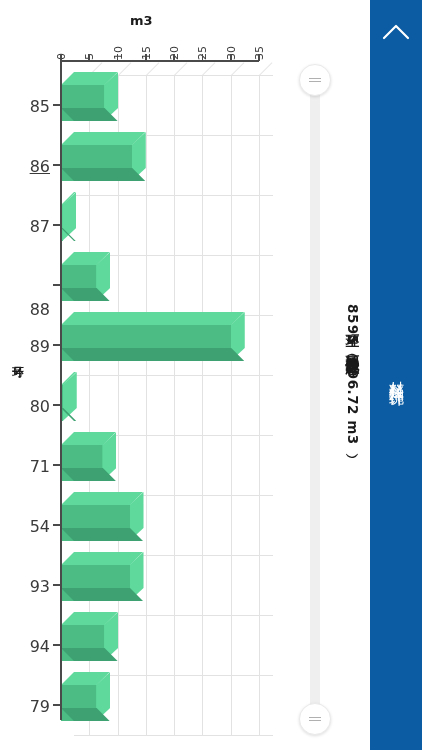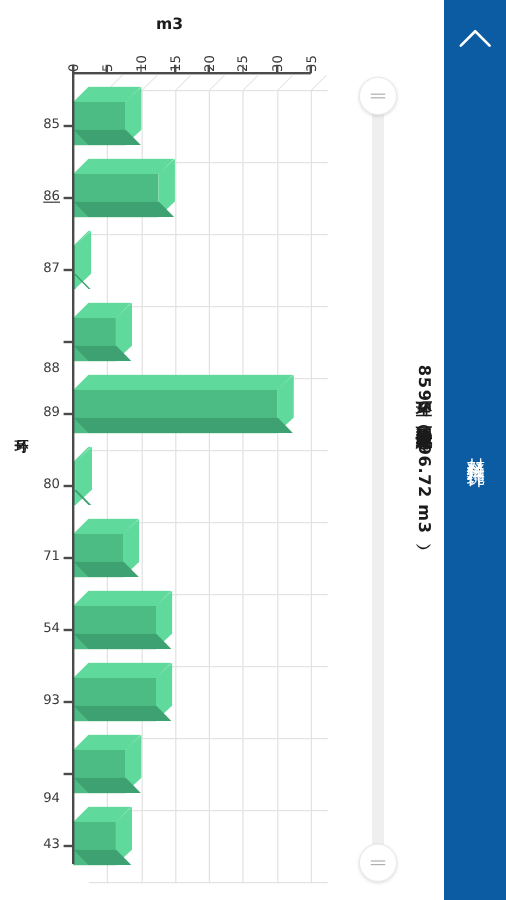--- a/index.html
+++ b/index.html
@@ -78,21 +78,21 @@
   }
   .xtick-mark { position: absolute; top: 54px; width: 1.6px; height: 7px; background: #4a4a4a; }
 
   .yaxis-line {
     position: absolute; top: 60px; left: 60px; width: 1.6px; height: 660px;
     background: #4a4a4a;
   }
   .ytick-mark { position: absolute; left: 53px; width: 7px; height: 1.6px; background: #4a4a4a; }
   .ytick-lab {
     position: absolute; left: 0; width: 50px; text-align: right;
-    font-size: 11px; color: #3a3a3a;
+    font-size: 16px; color: #3a3a3a;
   }
   .ycaption {
     position: absolute; left: 10px; top: 357px;
     font-size: 11.5px; color: #1b1b1b; font-weight: bold;
     writing-mode: vertical-rl; text-orientation: upright;
     letter-spacing: 0px;
   }
 
   
   .grid-v { position: absolute; width: 1px; background: #e2e2e2; }
@@ -262,23 +262,23 @@
         <div class="ytick-lab" style="top: 337px;">89</div>
         <div class="ytick-mark" style="top: 344.2px;"></div>
         <div class="ytick-lab" style="top: 397px;">80</div>
         <div class="ytick-mark" style="top: 404.2px;"></div>
         <div class="ytick-lab" style="top: 457px;">71</div>
         <div class="ytick-mark" style="top: 464.2px;"></div>
         <div class="ytick-lab" style="top: 517px;">54</div>
         <div class="ytick-mark" style="top: 524.2px;"></div>
         <div class="ytick-lab" style="top: 577px;">93</div>
         <div class="ytick-mark" style="top: 584.2px;"></div>
-        <div class="ytick-lab" style="top: 658px;">94</div>
+        <div class="ytick-lab" style="top: 637px;">94</div>
         <div class="ytick-mark" style="top: 644.2px;"></div>
-        <div class="ytick-lab" style="top: 697px;">43</div>
+        <div class="ytick-lab" style="top: 697px;">79</div>
         <div class="ytick-mark" style="top: 704.2px;"></div>
       </div>
     <div class="ycaption">环号</div>
 
     <div class="slider-track"></div>
     <div class="slider-handle top-h">
       <span class="handle-lines">
           <i></i>
           <i></i>
         </span>

